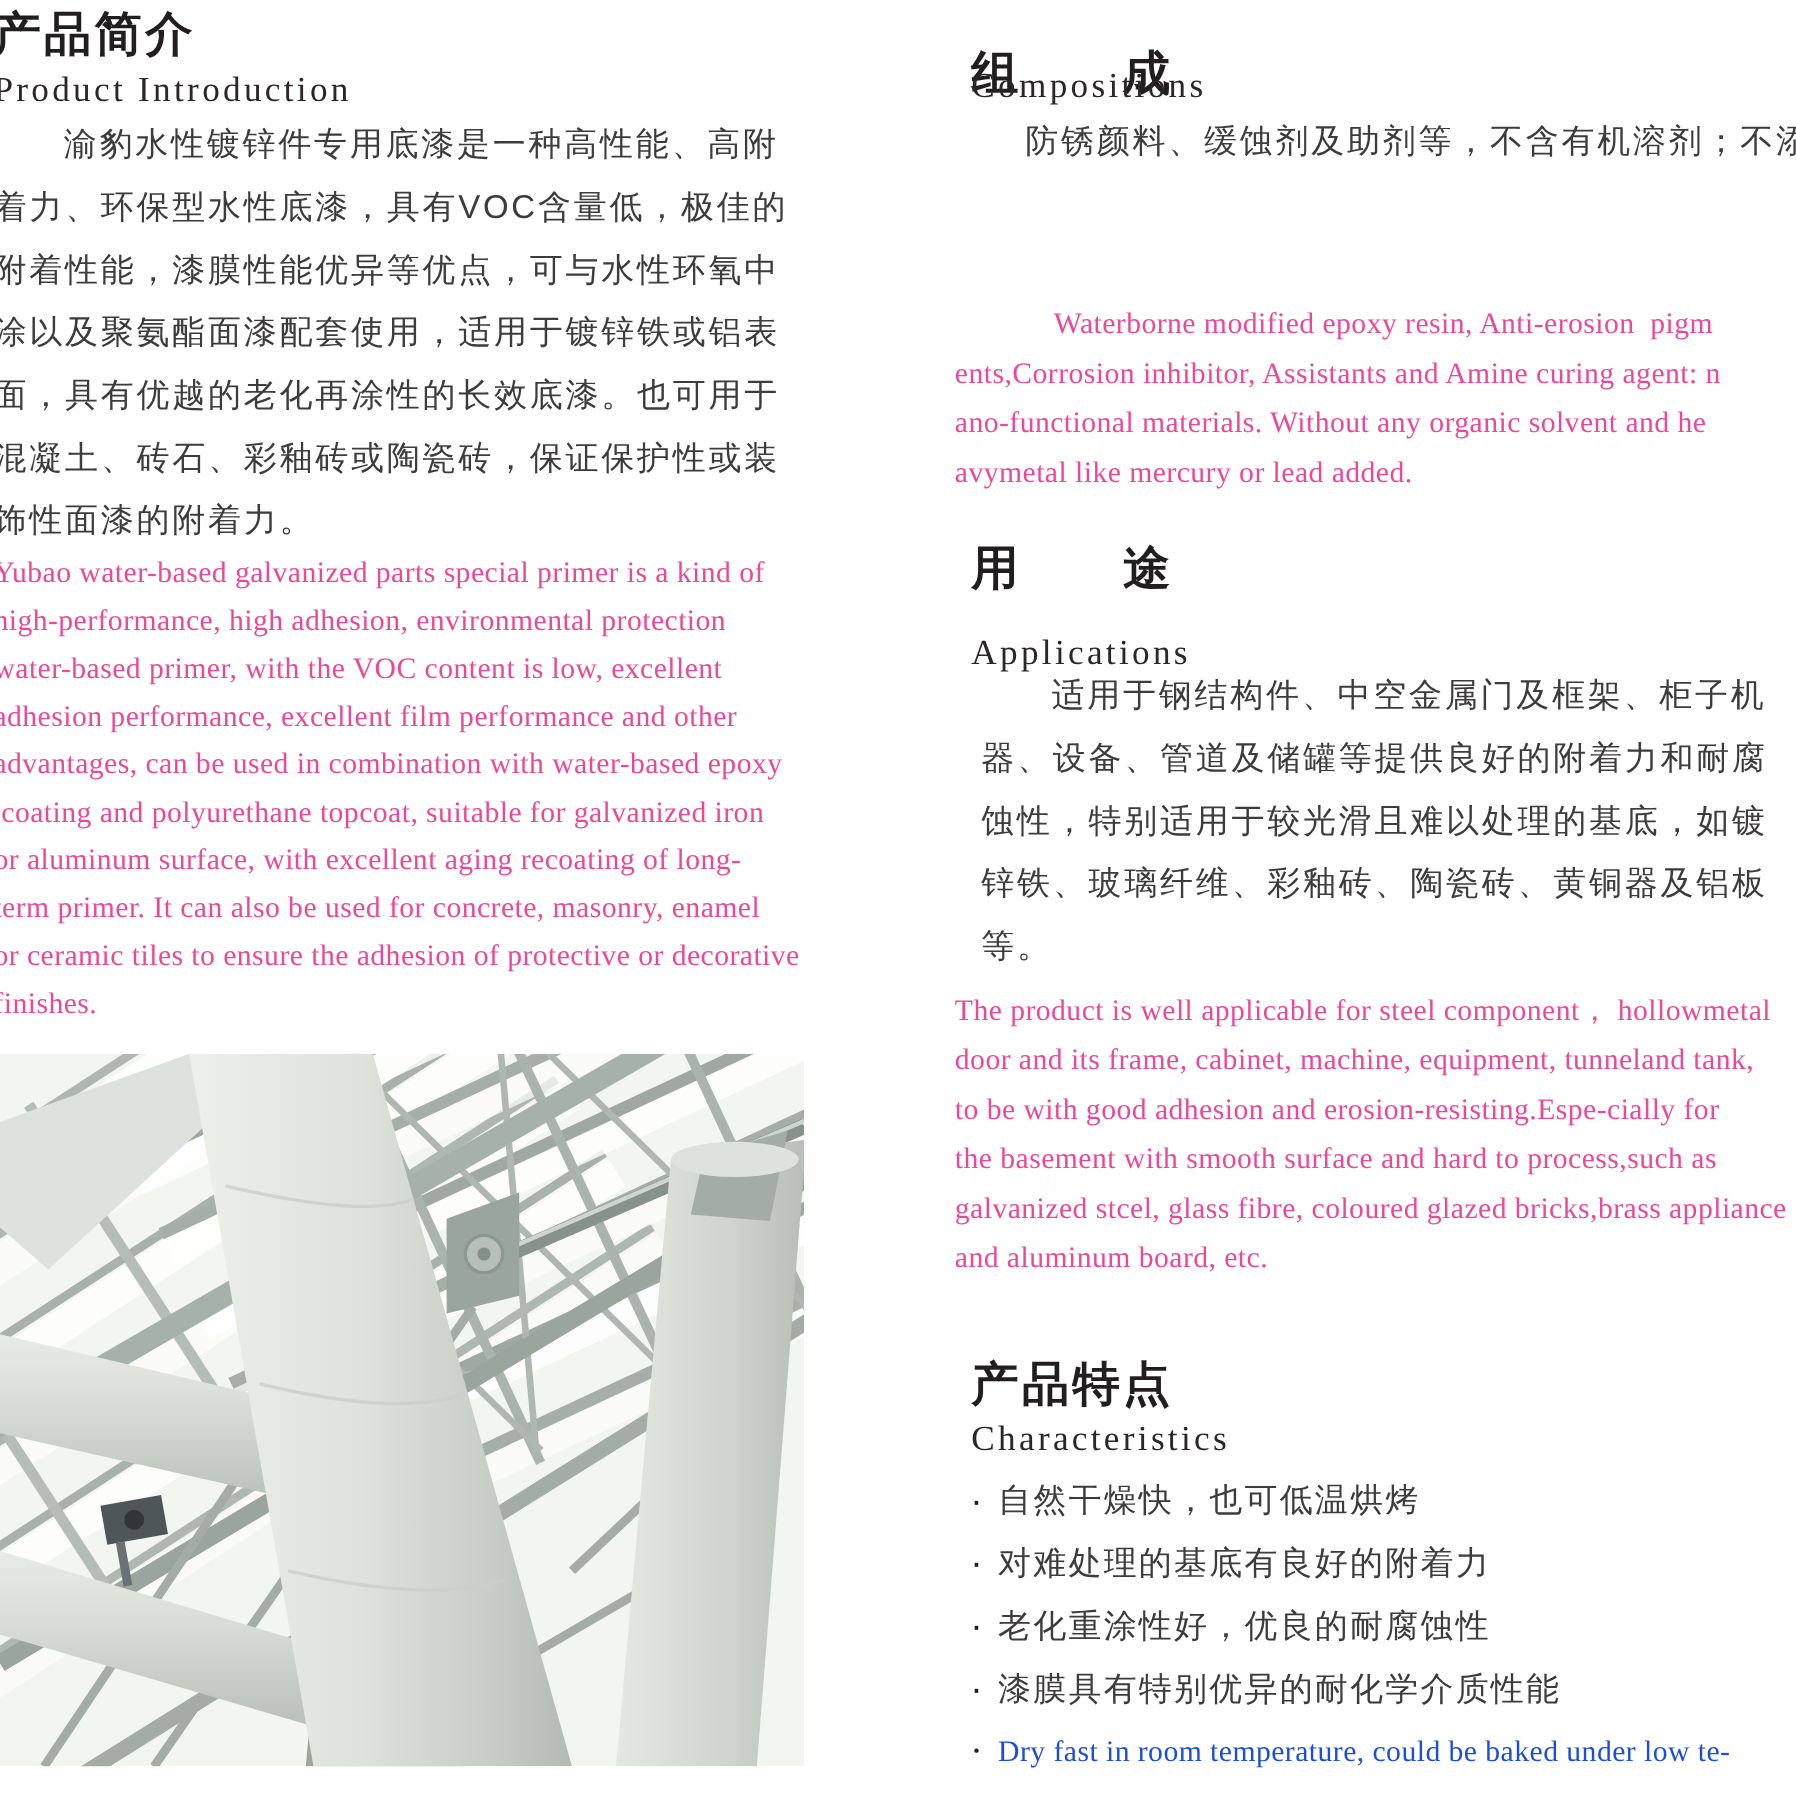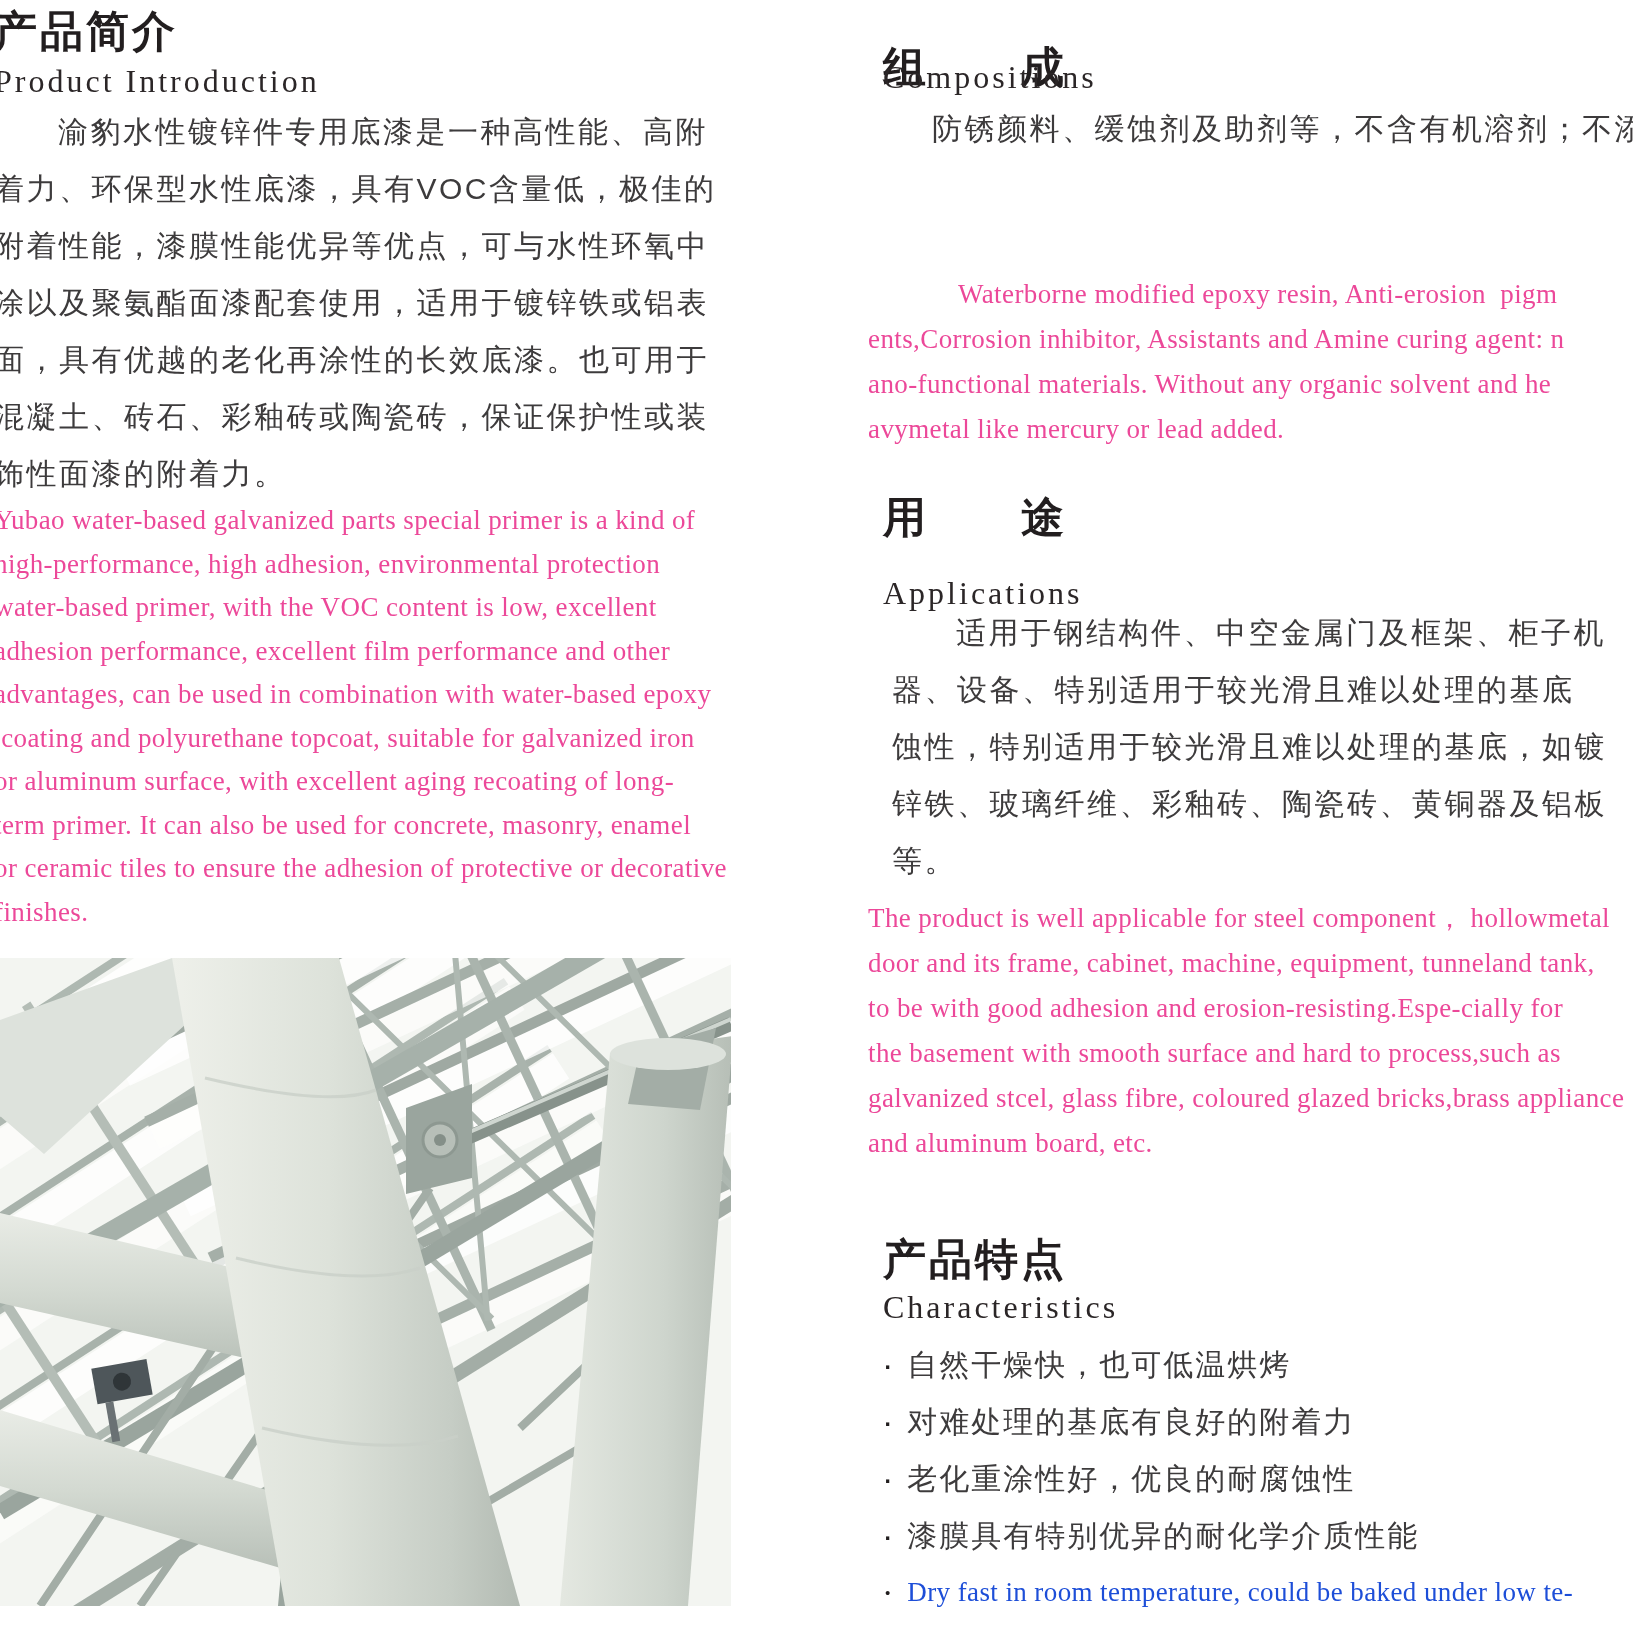--- a/index.html
+++ b/index.html
@@ -198,21 +198,21 @@
         <div class="line">ano-functional materials. Without any organic solvent and he</div>
         <div class="line">avymetal like mercury or lead added.</div>
       </div>
 
     <div class="abs h-cn cn" style="top:494px;left:15px;">用　　途</div>
     <div class="abs h-en en" style="top:546px;left:15px;margin-top:28px;">Applications</div>
 
     <div class="abs para-cn cn" style="top:604px;left:0;width:700px;margin-left:24px;">
 
     <div class="line">适用于钢结构件、中空金属门及框架、柜子机</div>
-        <div class="line">器、设备、特别适用于较光滑且难以处理的基底</div>
+        <div class="line">器、设备、管道及储罐等提供良好的附着力和耐腐</div>
         <div class="line">蚀性，特别适用于较光滑且难以处理的基底，如镀</div>
         <div class="line">锌铁、玻璃纤维、彩釉砖、陶瓷砖、黄铜器及铝板</div>
         <div class="line">等。</div>
       </div>
 
     <div class="abs para-en para-en-r en no-indent" style="top:896px;left:0;width:720px;">
 
     <div class="line">The product is well applicable for steel component， hollowmetal</div>
         <div class="line">door and its frame, cabinet, machine, equipment, tunneland tank,</div>
         <div class="line">to be with good adhesion and erosion-resisting.Espe-cially for</div>

